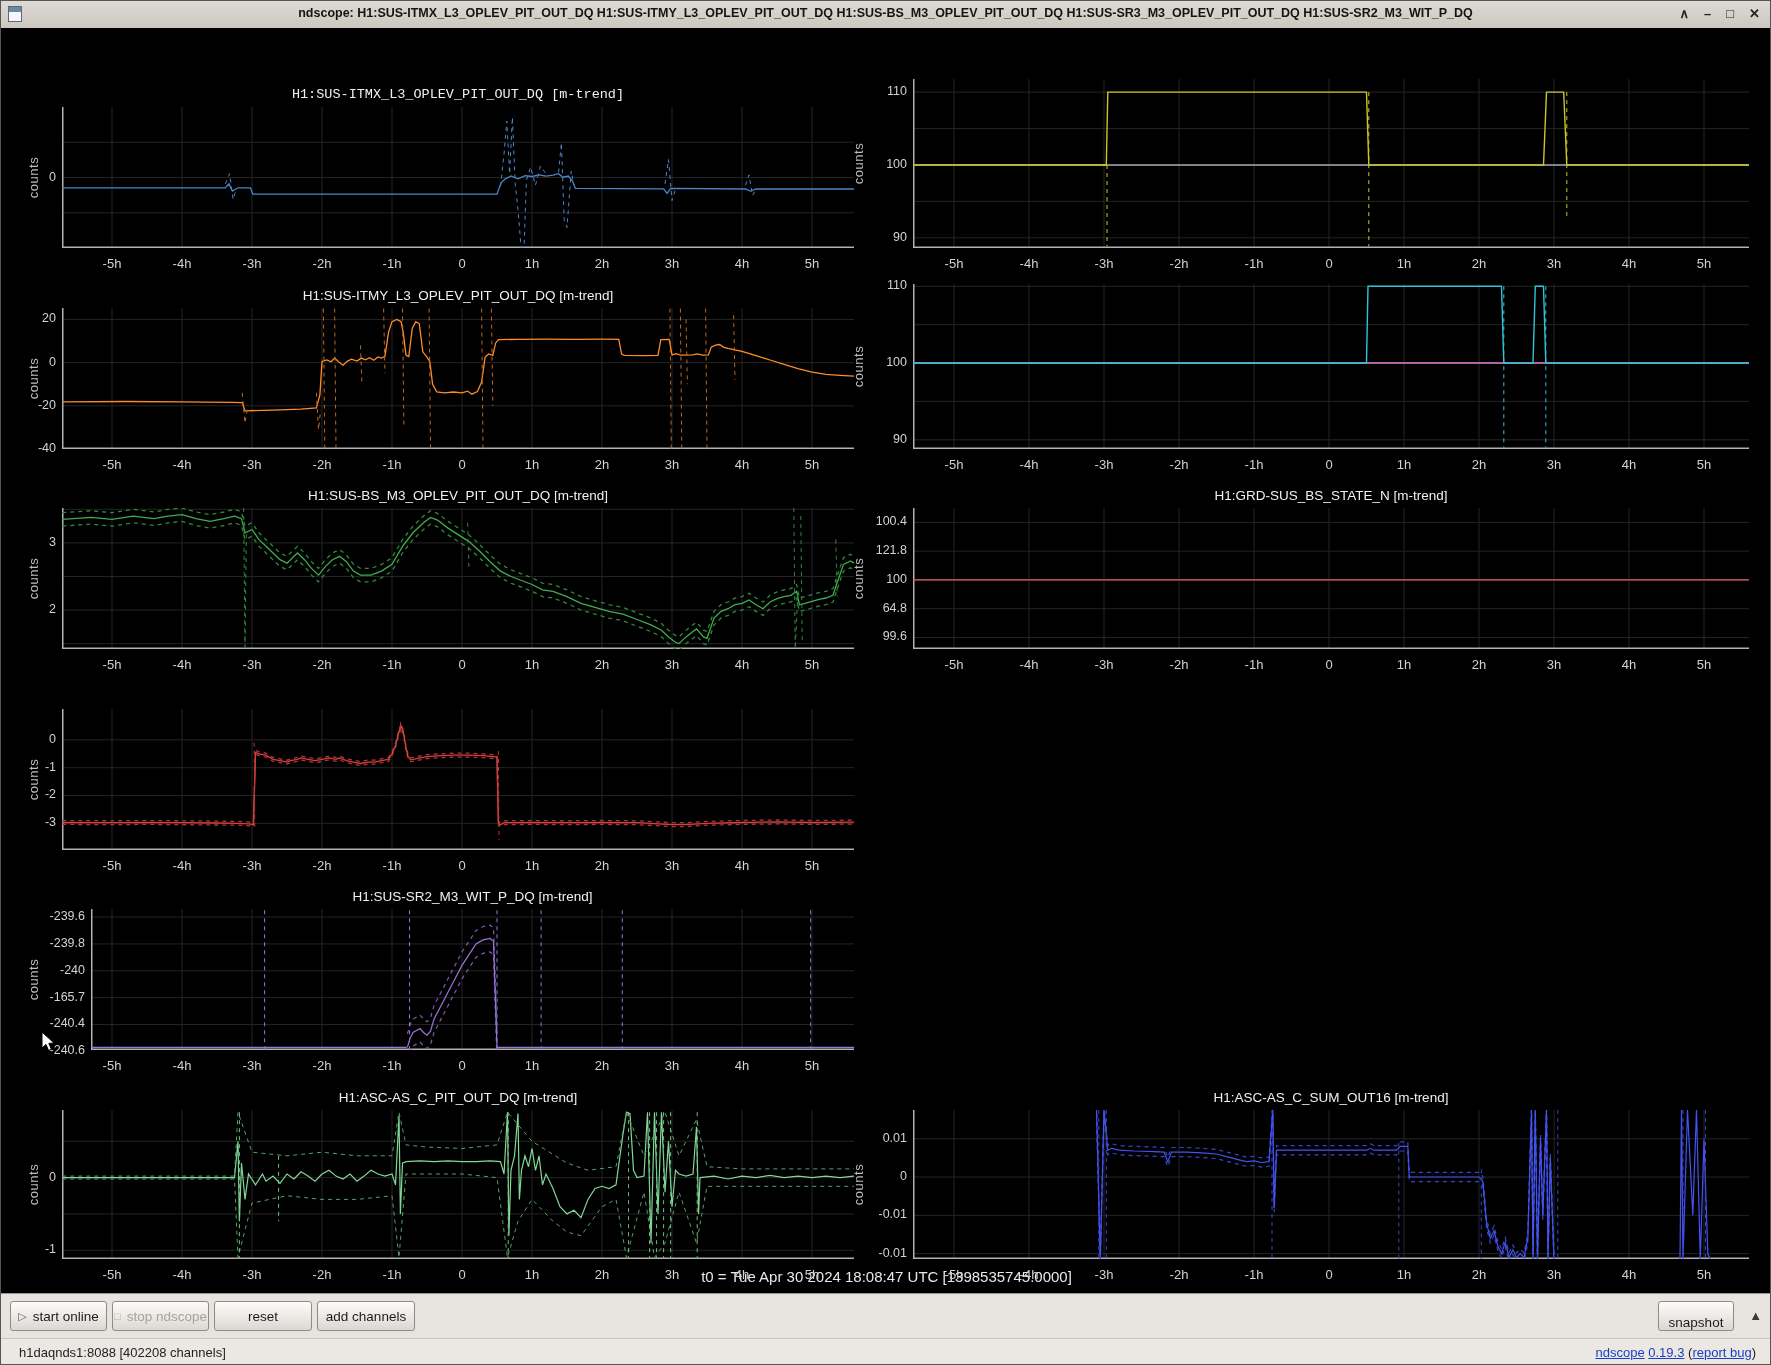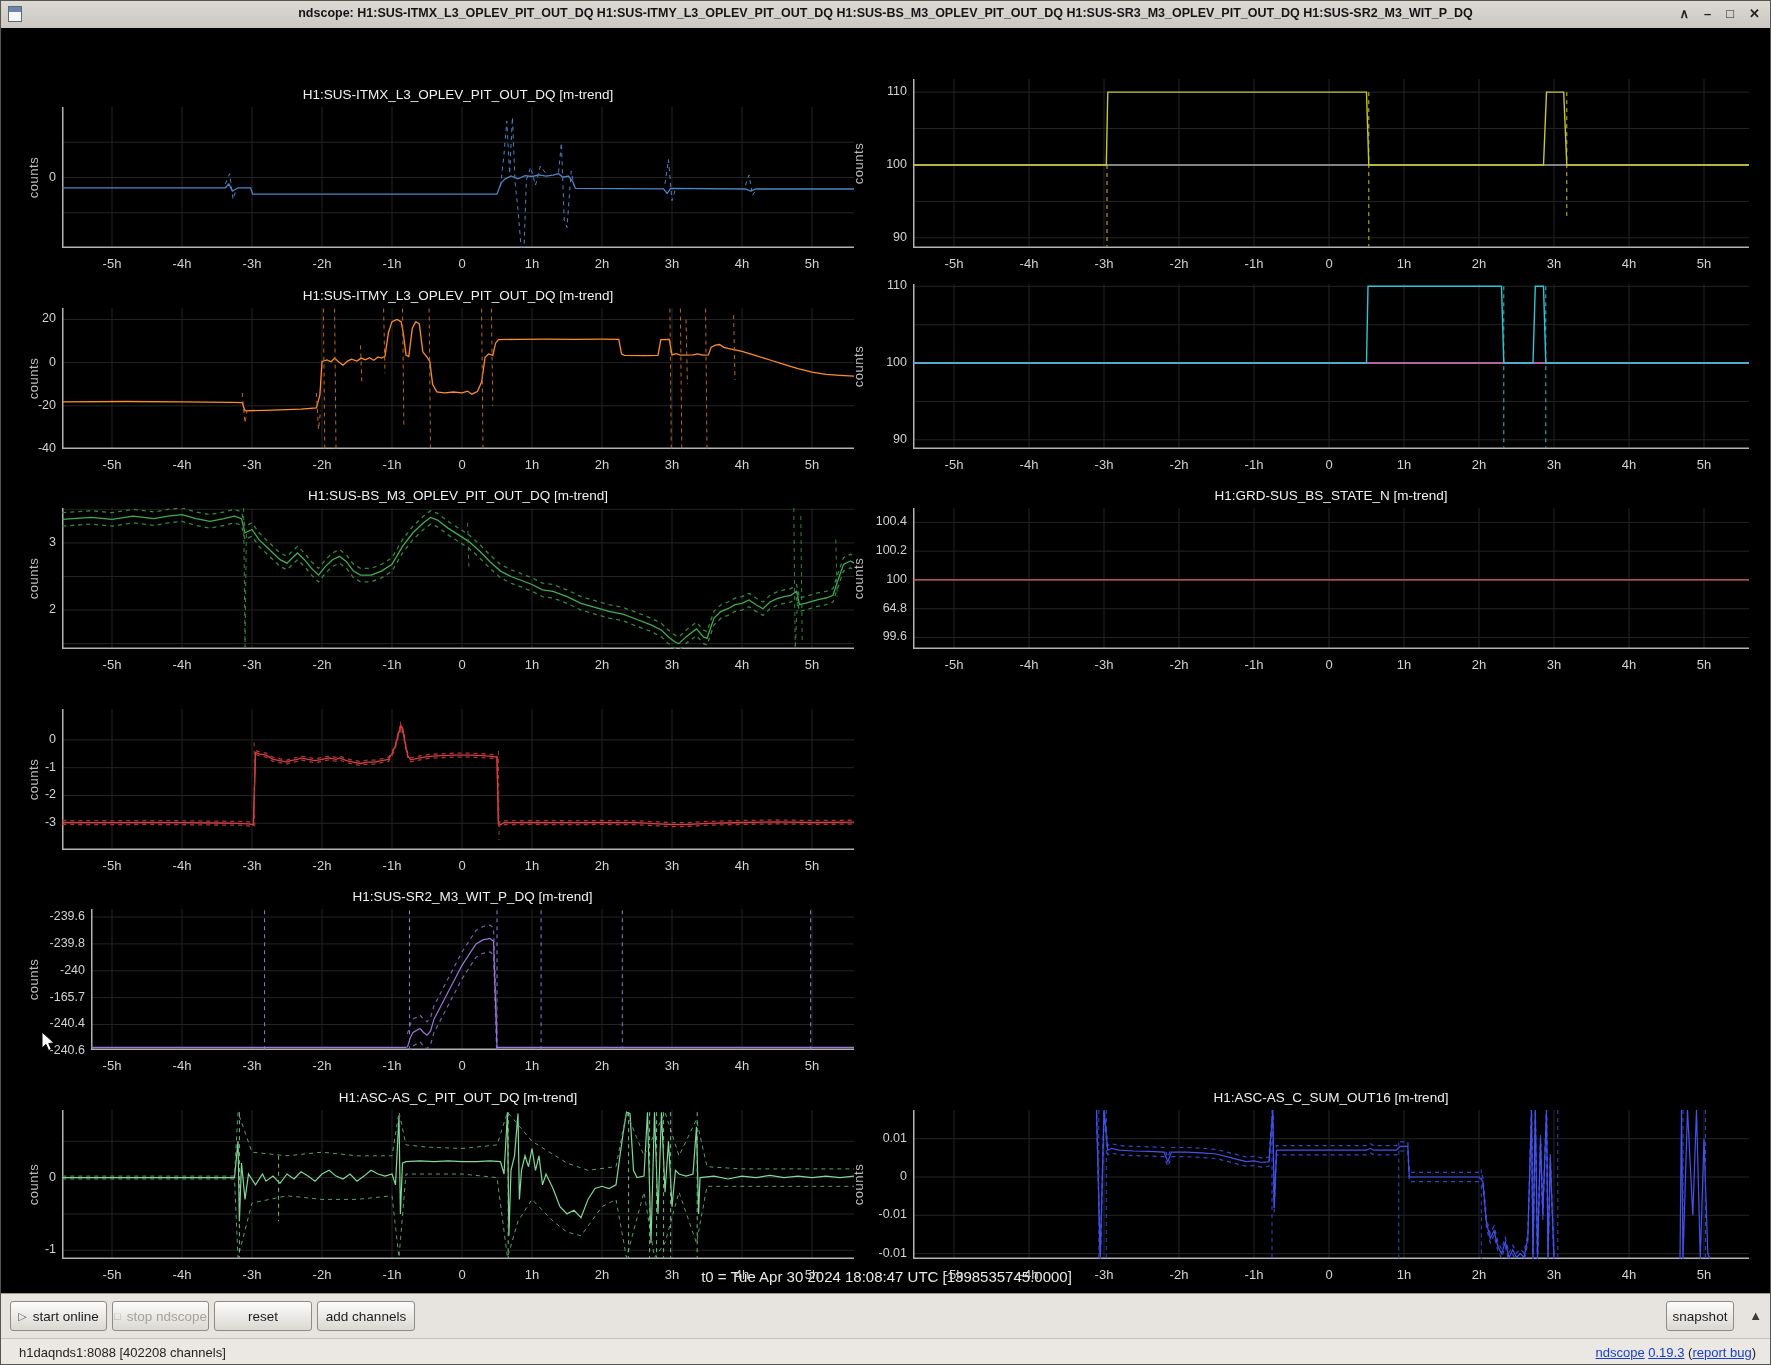--- a/index.html
+++ b/index.html
@@ -51,21 +51,21 @@
       <span>□</span>
       <span>✕</span>
     </div>
   </div>
 
   <div id="plots">
     <div id="t0-label">t0 = Tue Apr 30 2024 18:08:47 UTC [1398535745.0000]</div>
     <svg id="cursor" width="16" height="22" viewBox="0 0 16 22" style="left:40px;top:1003px;">
       <path d="M1,1 L1,17 L5,13.5 L7.6,19.5 L10.4,18.3 L7.8,12.4 L13,12 Z" fill="#fff" stroke="#000" stroke-width="1"></path>
     </svg>
-  <div class="plot-title" style="left: 61px; width: 792px; top: 59px;">H1:SUS-ITMX_L3_OPLEV_PIT_OUT_DQ [m-trend]</div>
+  <div class="plot-title" style="left: 61px; width: 792px; top: 59px; font-family: Liberation Mono, monospace;">H1:SUS-ITMX_L3_OPLEV_PIT_OUT_DQ [m-trend]</div>
       <div class="ylabel" style="left: 2px; top: 141.5px;">counts</div>
       <div class="ytick" style="left: -15px; top: 141.5px;">0</div>
       <div class="xtick" style="left: 81px; top: 228px;">-5h</div>
       <div class="xtick" style="left: 151px; top: 228px;">-4h</div>
       <div class="xtick" style="left: 221px; top: 228px;">-3h</div>
       <div class="xtick" style="left: 291px; top: 228px;">-2h</div>
       <div class="xtick" style="left: 361px; top: 228px;">-1h</div>
       <div class="xtick" style="left: 431px; top: 228px;">0</div>
       <div class="xtick" style="left: 501px; top: 228px;">1h</div>
       <div class="xtick" style="left: 571px; top: 228px;">2h</div>
@@ -285,21 +285,21 @@
         <polyline points="0.3,11.4 29.0,9.4 50.0,11.4 71.0,8.1 92.0,10.7 106.0,8.1 120.0,6.7 134.0,10.7 148.0,13.4 162.0,10.7 172.5,8.1 179.5,10.7 183.0,24.8 190.0,21.5 197.0,31.6 204.0,38.3 211.0,45.0 218.0,51.7 225.0,55.1 232.0,48.3 235.5,45.0 242.5,51.7 249.5,60.4 256.5,67.1 263.5,58.4 270.5,51.7 277.5,48.3 284.5,53.7 291.5,63.1 298.5,67.1 309.0,67.1 319.5,63.1 330.0,56.4 340.5,38.3 351.0,24.8 361.5,14.8 368.5,9.4 375.5,12.1 386.0,20.1 396.5,26.9 407.0,33.6 417.5,43.0 428.0,53.7 438.5,63.1 449.0,68.5 459.5,72.5 470.0,76.5 480.5,81.9 491.0,83.3 505.0,88.6 519.0,95.3 533.0,99.4 547.0,103.4 561.0,106.1 575.0,111.5 589.0,116.8 599.5,122.2 606.5,128.9 613.5,134.3 617.0,135.6 624.0,128.9 631.0,123.5 634.5,120.9 641.5,128.9 645.0,130.3 652.0,110.1 659.0,103.4 666.0,100.7 673.0,96.7 680.0,95.3 687.0,92.0 694.0,96.7 701.0,100.7 708.0,94.0 715.0,90.6 722.0,88.6 729.0,87.3 734.6,83.3 737.4,96.7 743.0,95.3 750.0,93.3 757.0,91.3 764.0,90.0 771.0,87.3 774.5,76.5 781.5,56.4 788.5,53.0 792.0,55.1" fill="none" stroke="#3fae4f" stroke-width="1.3"></polyline>
         <polyline points="181.6,0.0 183.0,139.0 184.4,21.5" fill="none" stroke="#2e8a3c" stroke-width="1" stroke-dasharray="4,4"></polyline>
         <polyline points="405.6,14.8 407.0,61.8" fill="none" stroke="#2e8a3c" stroke-width="1" stroke-dasharray="4,4"></polyline>
         <polyline points="731.8,0.0 733.2,141.0 736.0,81.9" fill="none" stroke="#2e8a3c" stroke-width="1" stroke-dasharray="4,4"></polyline>
         <polyline points="738.8,8.1 740.2,132.3" fill="none" stroke="#2e8a3c" stroke-width="1" stroke-dasharray="4,4"></polyline>
         <polyline points="773.8,31.6 775.2,88.6" fill="none" stroke="#2e8a3c" stroke-width="1" stroke-dasharray="4,4"></polyline>
       </svg>
       <div class="plot-title" style="left: 912px; width: 836px; top: 460px;">H1:GRD-SUS_BS_STATE_N [m-trend]</div>
       <div class="ylabel" style="left: 827px; top: 542.5px;">counts</div>
       <div class="ytick" style="left: 836px; top: 486.388px;">100.4</div>
-      <div class="ytick" style="left: 836px; top: 515.163px;">100.2</div>
+      <div class="ytick" style="left: 836px; top: 515.163px;">121.8</div>
       <div class="ytick" style="left: 836px; top: 543.939px;">100</div>
       <div class="ytick" style="left: 836px; top: 572.714px;">64.8</div>
       <div class="ytick" style="left: 836px; top: 601.49px;">99.6</div>
       <div class="xtick" style="left: 923px; top: 629px;">-5h</div>
       <div class="xtick" style="left: 998px; top: 629px;">-4h</div>
       <div class="xtick" style="left: 1073px; top: 629px;">-3h</div>
       <div class="xtick" style="left: 1148px; top: 629px;">-2h</div>
       <div class="xtick" style="left: 1223px; top: 629px;">-1h</div>
       <div class="xtick" style="left: 1298px; top: 629px;">0</div>
       <div class="xtick" style="left: 1373px; top: 629px;">1h</div>
@@ -524,21 +524,21 @@
     <div class="tbtn disabled" style="left:111px;width:97px;">
       <span class="bicon">□</span>
       <span>stop ndscope</span>
     </div>
     <div class="tbtn" style="left:213px;width:98px;">
       <span>reset</span>
     </div>
     <div class="tbtn" style="left:316px;width:98px;">
       <span>add channels</span>
     </div>
-    <div class="tbtn" style="right:38px;width:68px;">
+    <div class="tbtn" style="right:38px;width:76px;align-items:flex-end;">
       <span>snapshot</span>
     </div>
     <span id="expand-toggle">▲</span>
   </div>
 
   <div id="statusbar">
     <span id="status-left">h1daqnds1:8088  [402208 channels]</span>
     <span id="status-right"><a>ndscope</a> <a>0.19.3</a> <span>(</span><a>report bug</a><span>)</span></span>
   </div>
 

